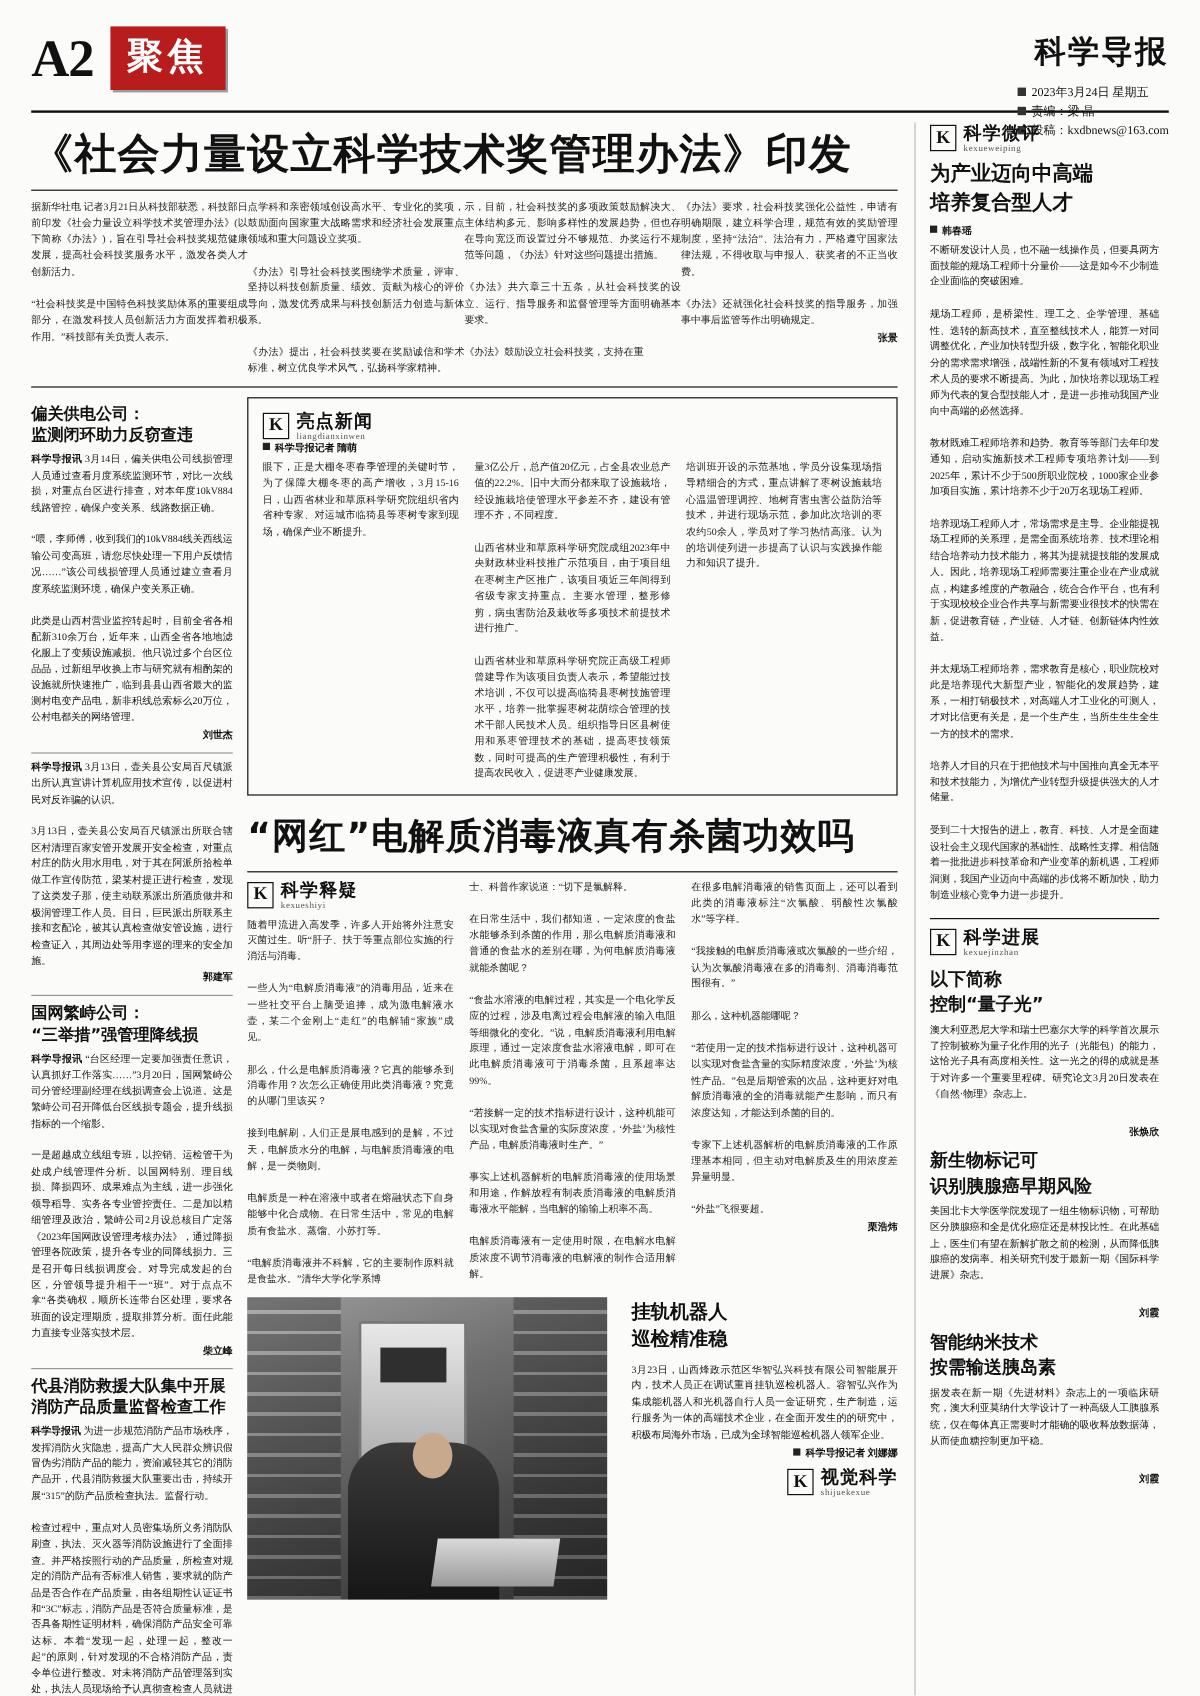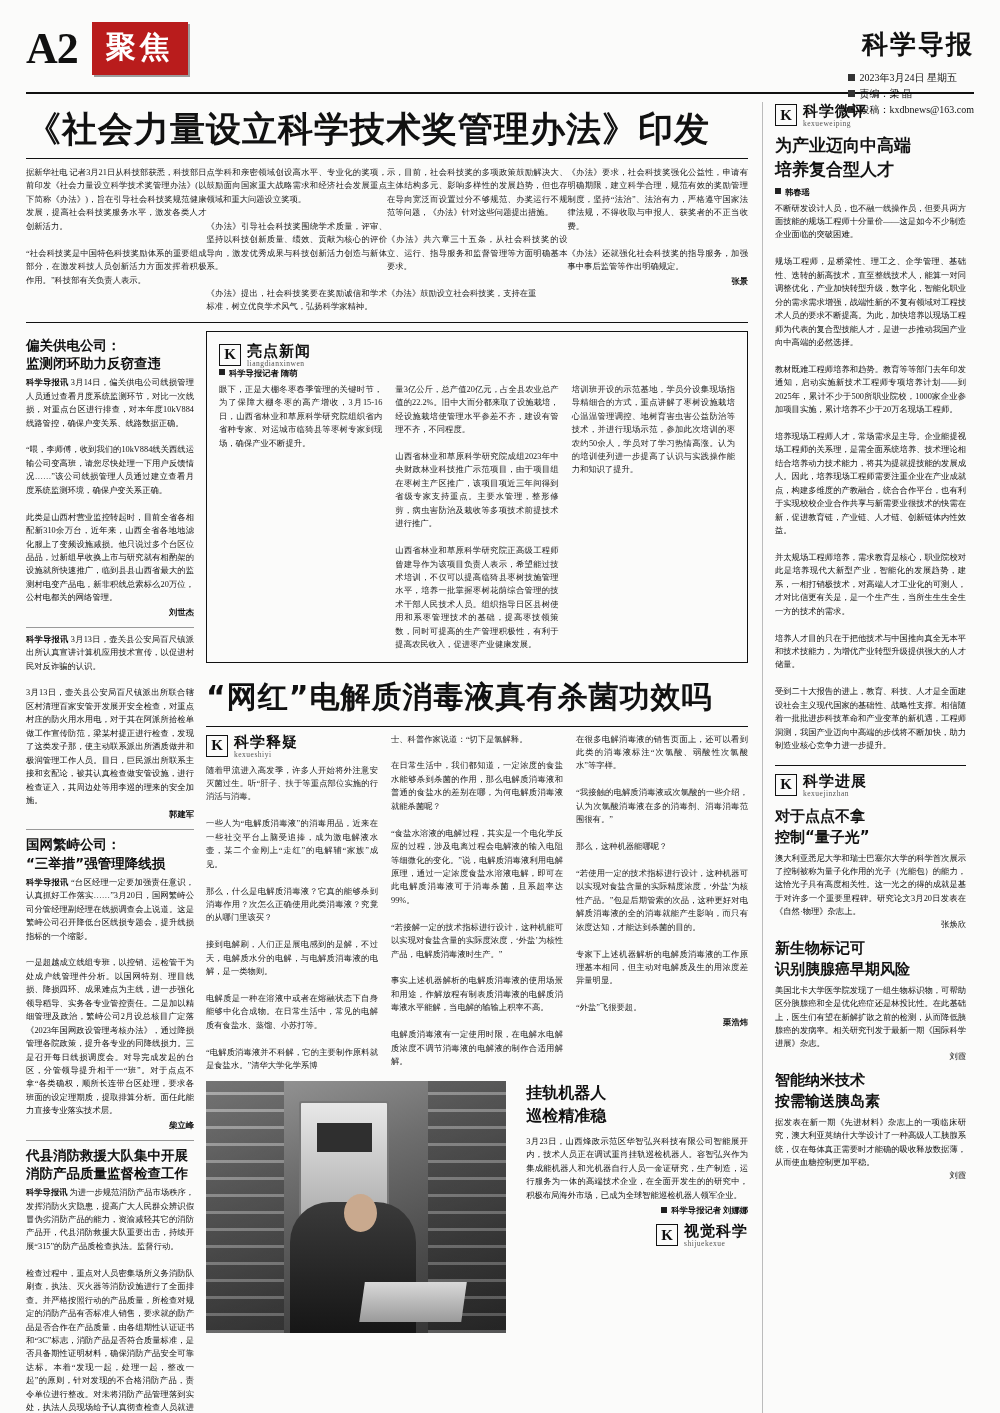--- a/index.html
+++ b/index.html
@@ -96,21 +96,21 @@
   .cap-body { font-size:8.3px; line-height:1.62; text-align:justify; }
   .three-col { display:flex; gap:13px; }
   .three-col > div { flex:1; }
 
   
   .rail-block { margin-bottom:12px; }
   .rail-h { font-size:17px; font-weight:bold; line-height:1.4; font-family:"DejaVu Sans",sans-serif; margin:6px 0 5px 0;}
   .rail-h2 { font-size:15px; font-weight:bold; line-height:1.4; font-family:"DejaVu Sans",sans-serif; margin:8px 0 4px 0;}
   .rail-text { font-size:8.3px; line-height:1.62; text-align:justify; }
   .rail-rule { border-top:1px solid #111; margin:8px 0 6px 0; }
-  .rail-byline { text-align:right; font-size:8.3px; font-weight:normal; }
+  .rail-byline { text-align:right; font-size:8.3px; font-weight:bold;margin-top:19px; }
   .rail-author { font-size:8.3px; font-weight:bold; margin:3px 0 4px 0;}
   .rail-author .sq{display:inline-block;width:6px;height:6px;background:#222;margin-right:4px;vertical-align:1px;}
 
   .vs-badge { display:flex; align-items:center; gap:6px; justify-content:flex-end; margin-top:6px;}
 </style>
 </head>
 <body>
 
 <div class="page">
 
@@ -335,21 +335,21 @@
 
       <div class="rail-block">
         <div class="logo-k">
           <span class="k-square">K</span>
           <span class="k-col">
             <span class="k-zh">科学进展</span>
             <span class="k-py">kexuejinzhan</span>
           </span>
         </div>
 
-        <div class="rail-h2" style="white-space:pre-line">对于点点不拿
+        <div class="rail-h2" style="white-space:pre-line">以下简称
 控制“量子光”</div>
         <div class="rail-text">澳大利亚悉尼大学和瑞士巴塞尔大学的科学首次展示了控制被称为量子化作用的光子（光能包）的能力，这恰光子具有高度相关性。这一光之的得的成就是基于对许多一个重要里程碑。研究论文3月20日发表在《自然·物理》杂志上。</div>
         <div class="rail-byline">张焕欣</div>
 
         <div class="rail-h2" style="white-space:pre-line">新生物标记可
 识别胰腺癌早期风险</div>
         <div class="rail-text">美国北卡大学医学院发现了一组生物标识物，可帮助区分胰腺癌和全是优化癌症还是林投比性。在此基础上，医生们有望在新解扩散之前的检测，从而降低胰腺癌的发病率。相关研究刊发于最新一期《国际科学进展》杂志。</div>
         <div class="rail-byline">刘霞</div>
 
         <div class="rail-h2" style="white-space:pre-line">智能纳米技术

